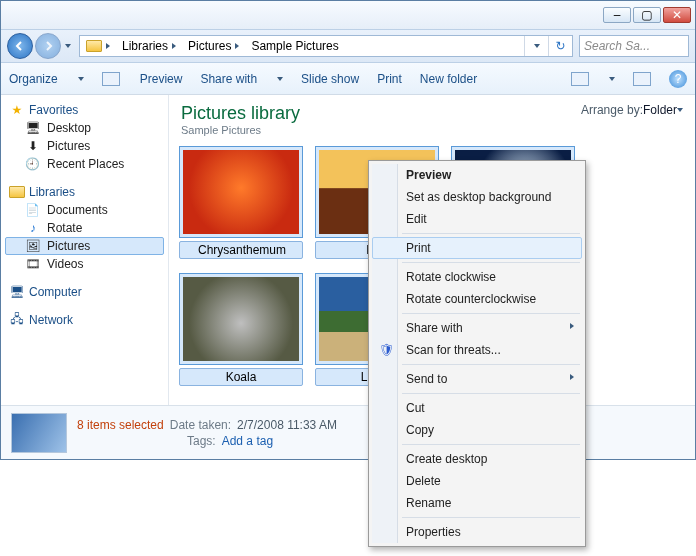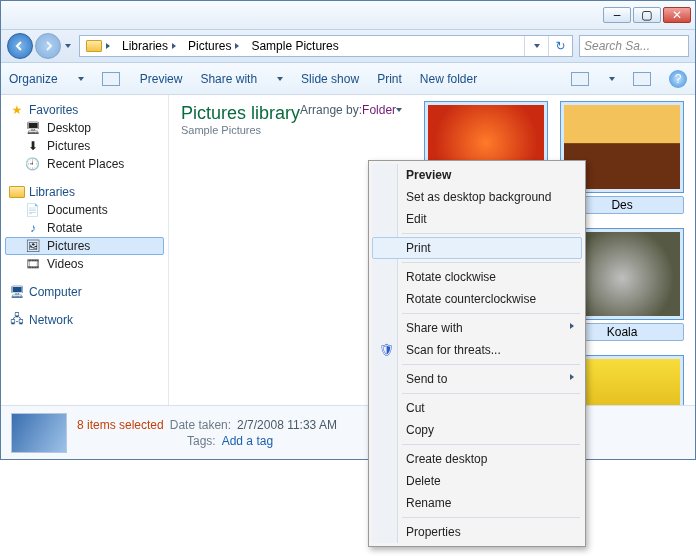--- a/index.html
+++ b/index.html
@@ -26,26 +26,26 @@
 .tb-icon { width:18px; height:14px; border:1px solid #7fa4cc; background:#eaf2fc; }
 
 .body { flex:1; display:flex; overflow:hidden; }
 .sidebar { width:168px; border-right:1px solid #e2e8ef; padding:6px 4px; display:flex; flex-direction:column; gap:2px; overflow:hidden; }
 .sb-group { margin-bottom:8px; }
 .sb-head { display:flex; align-items:center; gap:4px; color:#1b4f87; padding:2px 4px; }
 .sb-item { display:flex; align-items:center; gap:6px; padding:2px 4px 2px 20px; color:#222; border-radius:2px; }
 .sb-item.sel { background:#d6e8fb; border:1px solid #7fb3e6; padding:1px 3px 1px 19px; }
 .ico { width:16px; height:14px; display:inline-flex; align-items:center; justify-content:center; }
 
-.main { flex:1; display:flex; flex-direction:row; overflow:hidden; }
+.main { flex:1; display:flex; flex-direction:column; overflow:hidden; }
 .mainhead { padding:8px 12px 4px; display:flex; align-items:flex-start; }
 .libtitle { color:#0a6b3f; font-size:18px; font-weight:400; }
 .libsub { color:#6d7b88; font-size:11px; }
 .arrange { margin-left:auto; color:#4a5a68; display:flex; align-items:center; }
-.arrange .link { color:#701a75; }
+.arrange .link { color:#0f172a; }
 
 .thumbs { flex:1; padding:6px 10px; display:flex; flex-wrap:wrap; align-content:flex-start; gap:14px 12px; }
 .thumb { width:124px; }
 .thumb .frame { width:124px; height:92px; border:1px solid #8ab3e0; background:#eaf2fc; padding:3px; }
 .thumb.sel .frame { background:#d6e8fb; border-color:#5a9ad8; }
 .thumb .img { width:100%; height:100%; }
 .thumb .cap { text-align:center; margin-top:3px; padding:1px 18px; }
 .thumb.sel .cap { background:#d6e8fb; border:1px solid #8ab3e0; border-radius:2px; }
 
 .details { height:54px; border-top:1px solid #d8e1ea; background:#f5f9fd; display:flex; align-items:center; padding:4px 10px; gap:10px; }

